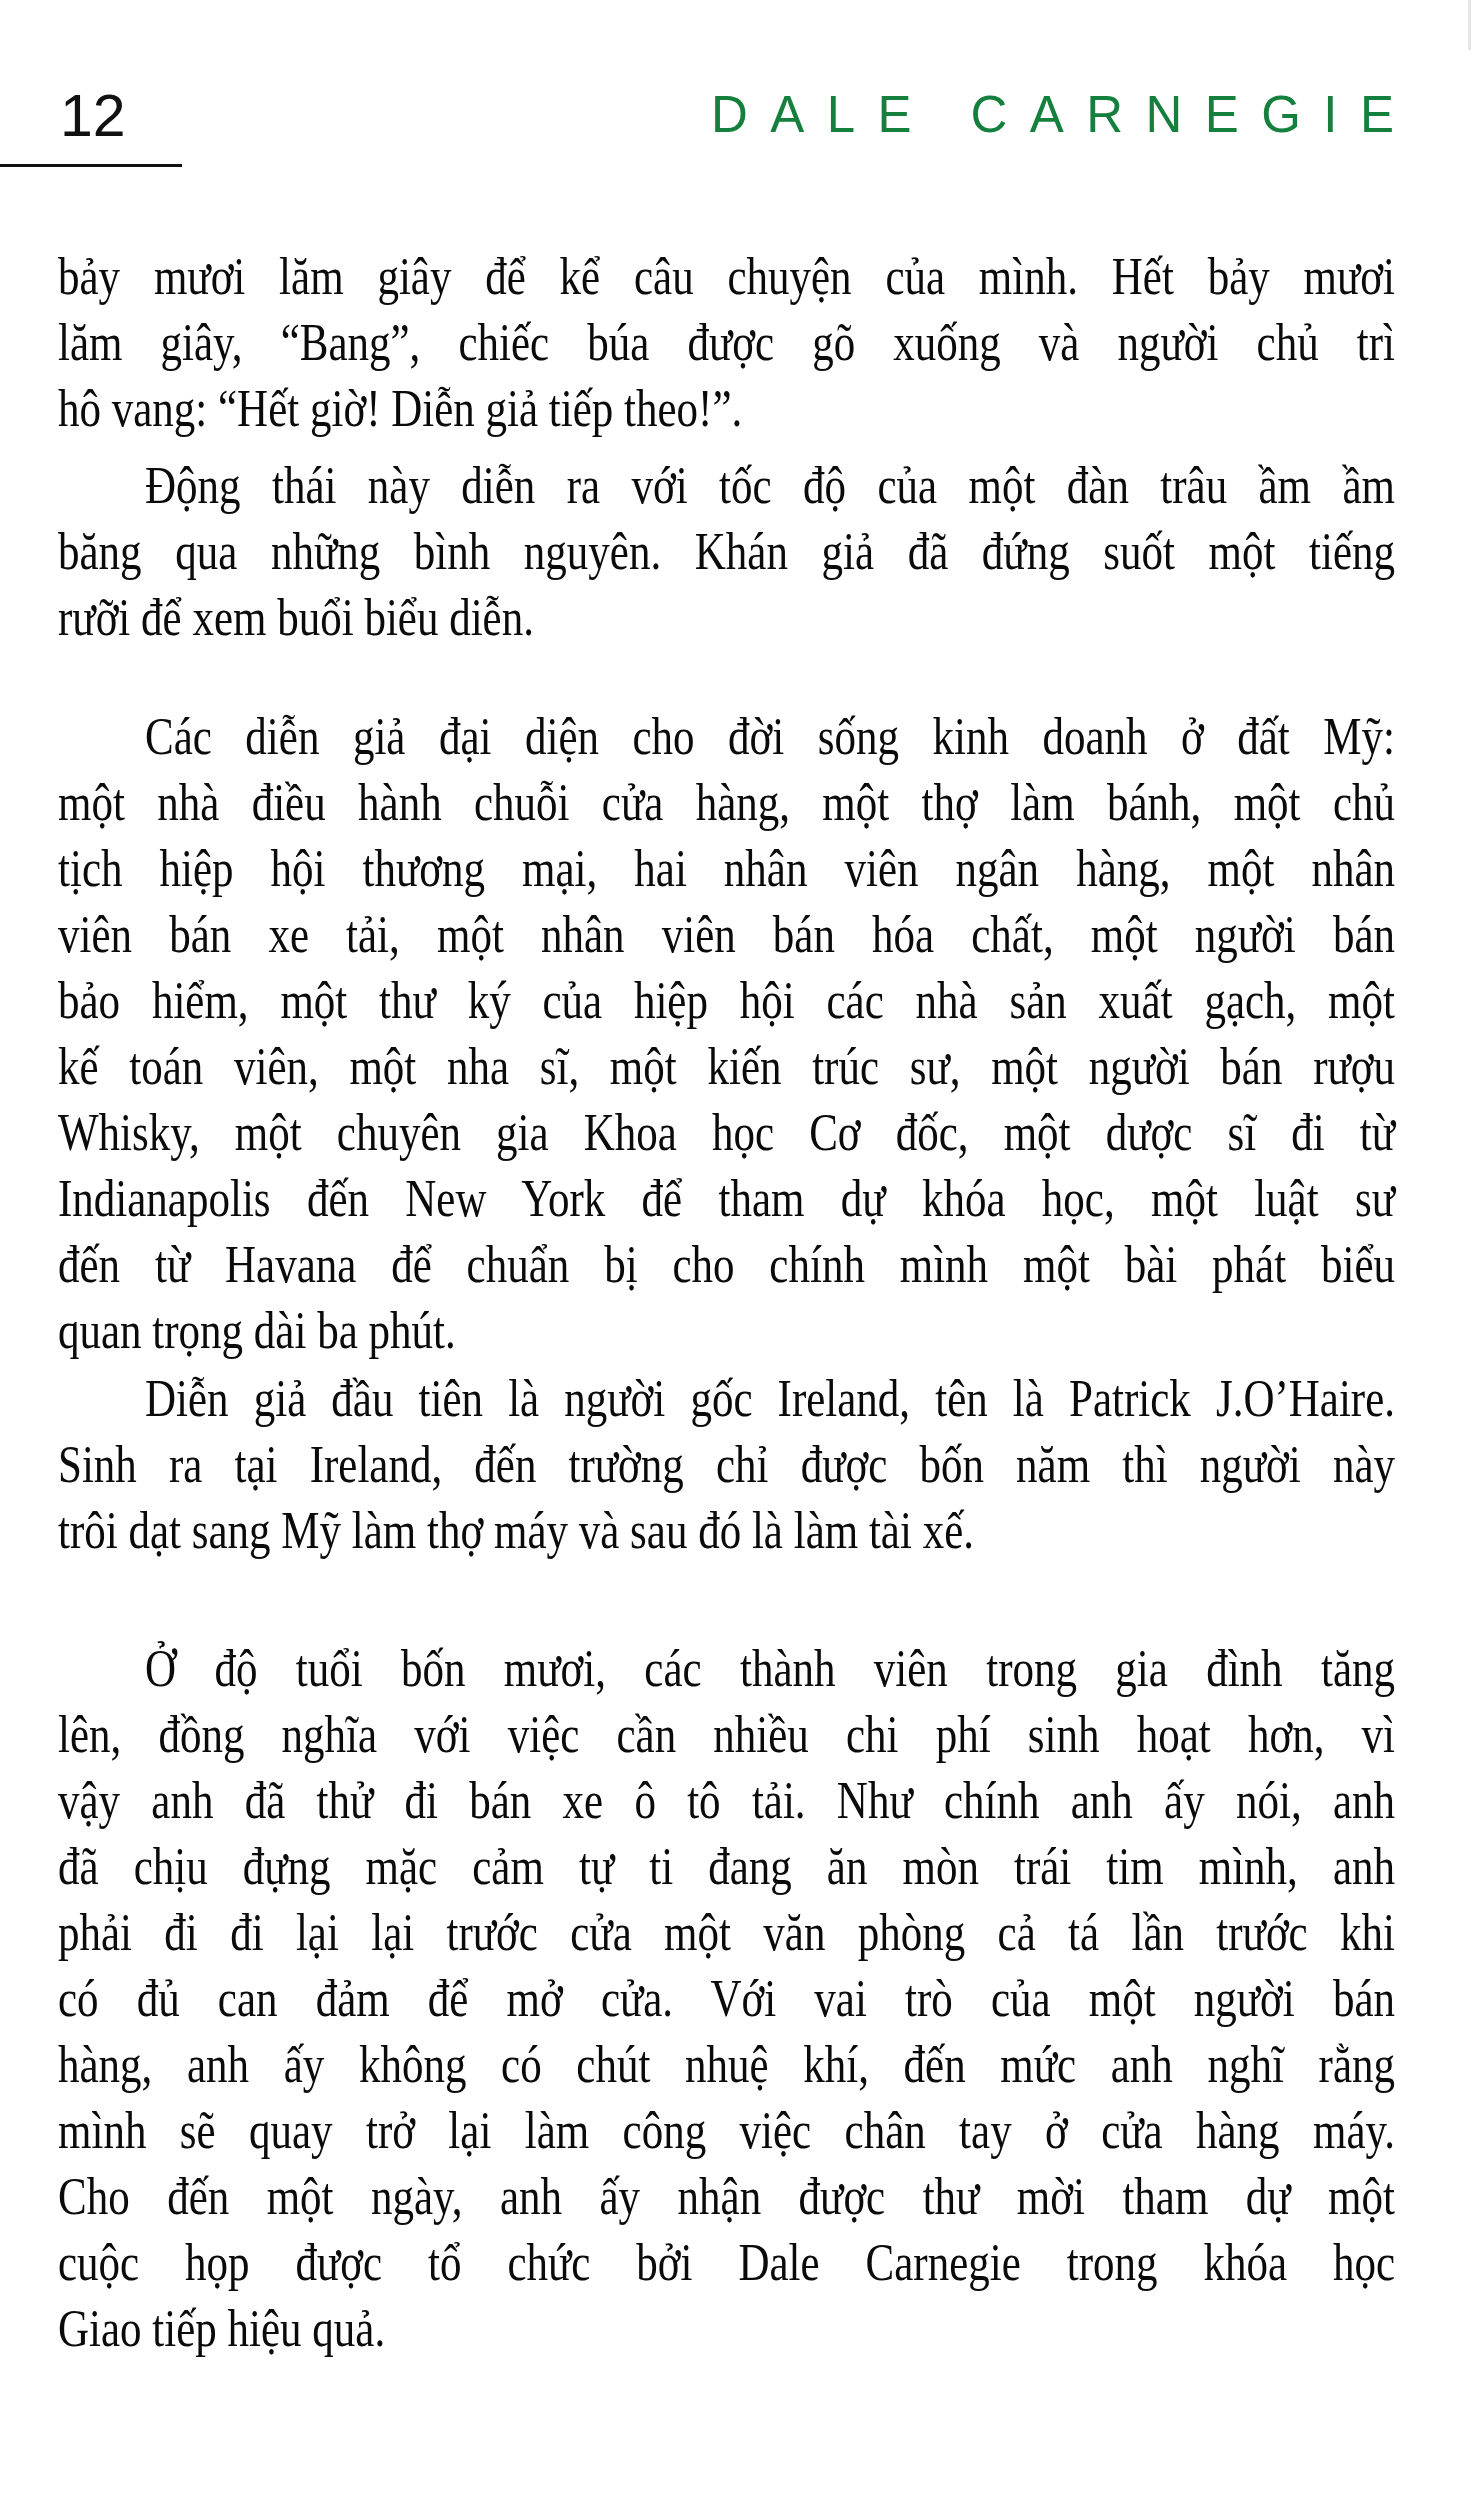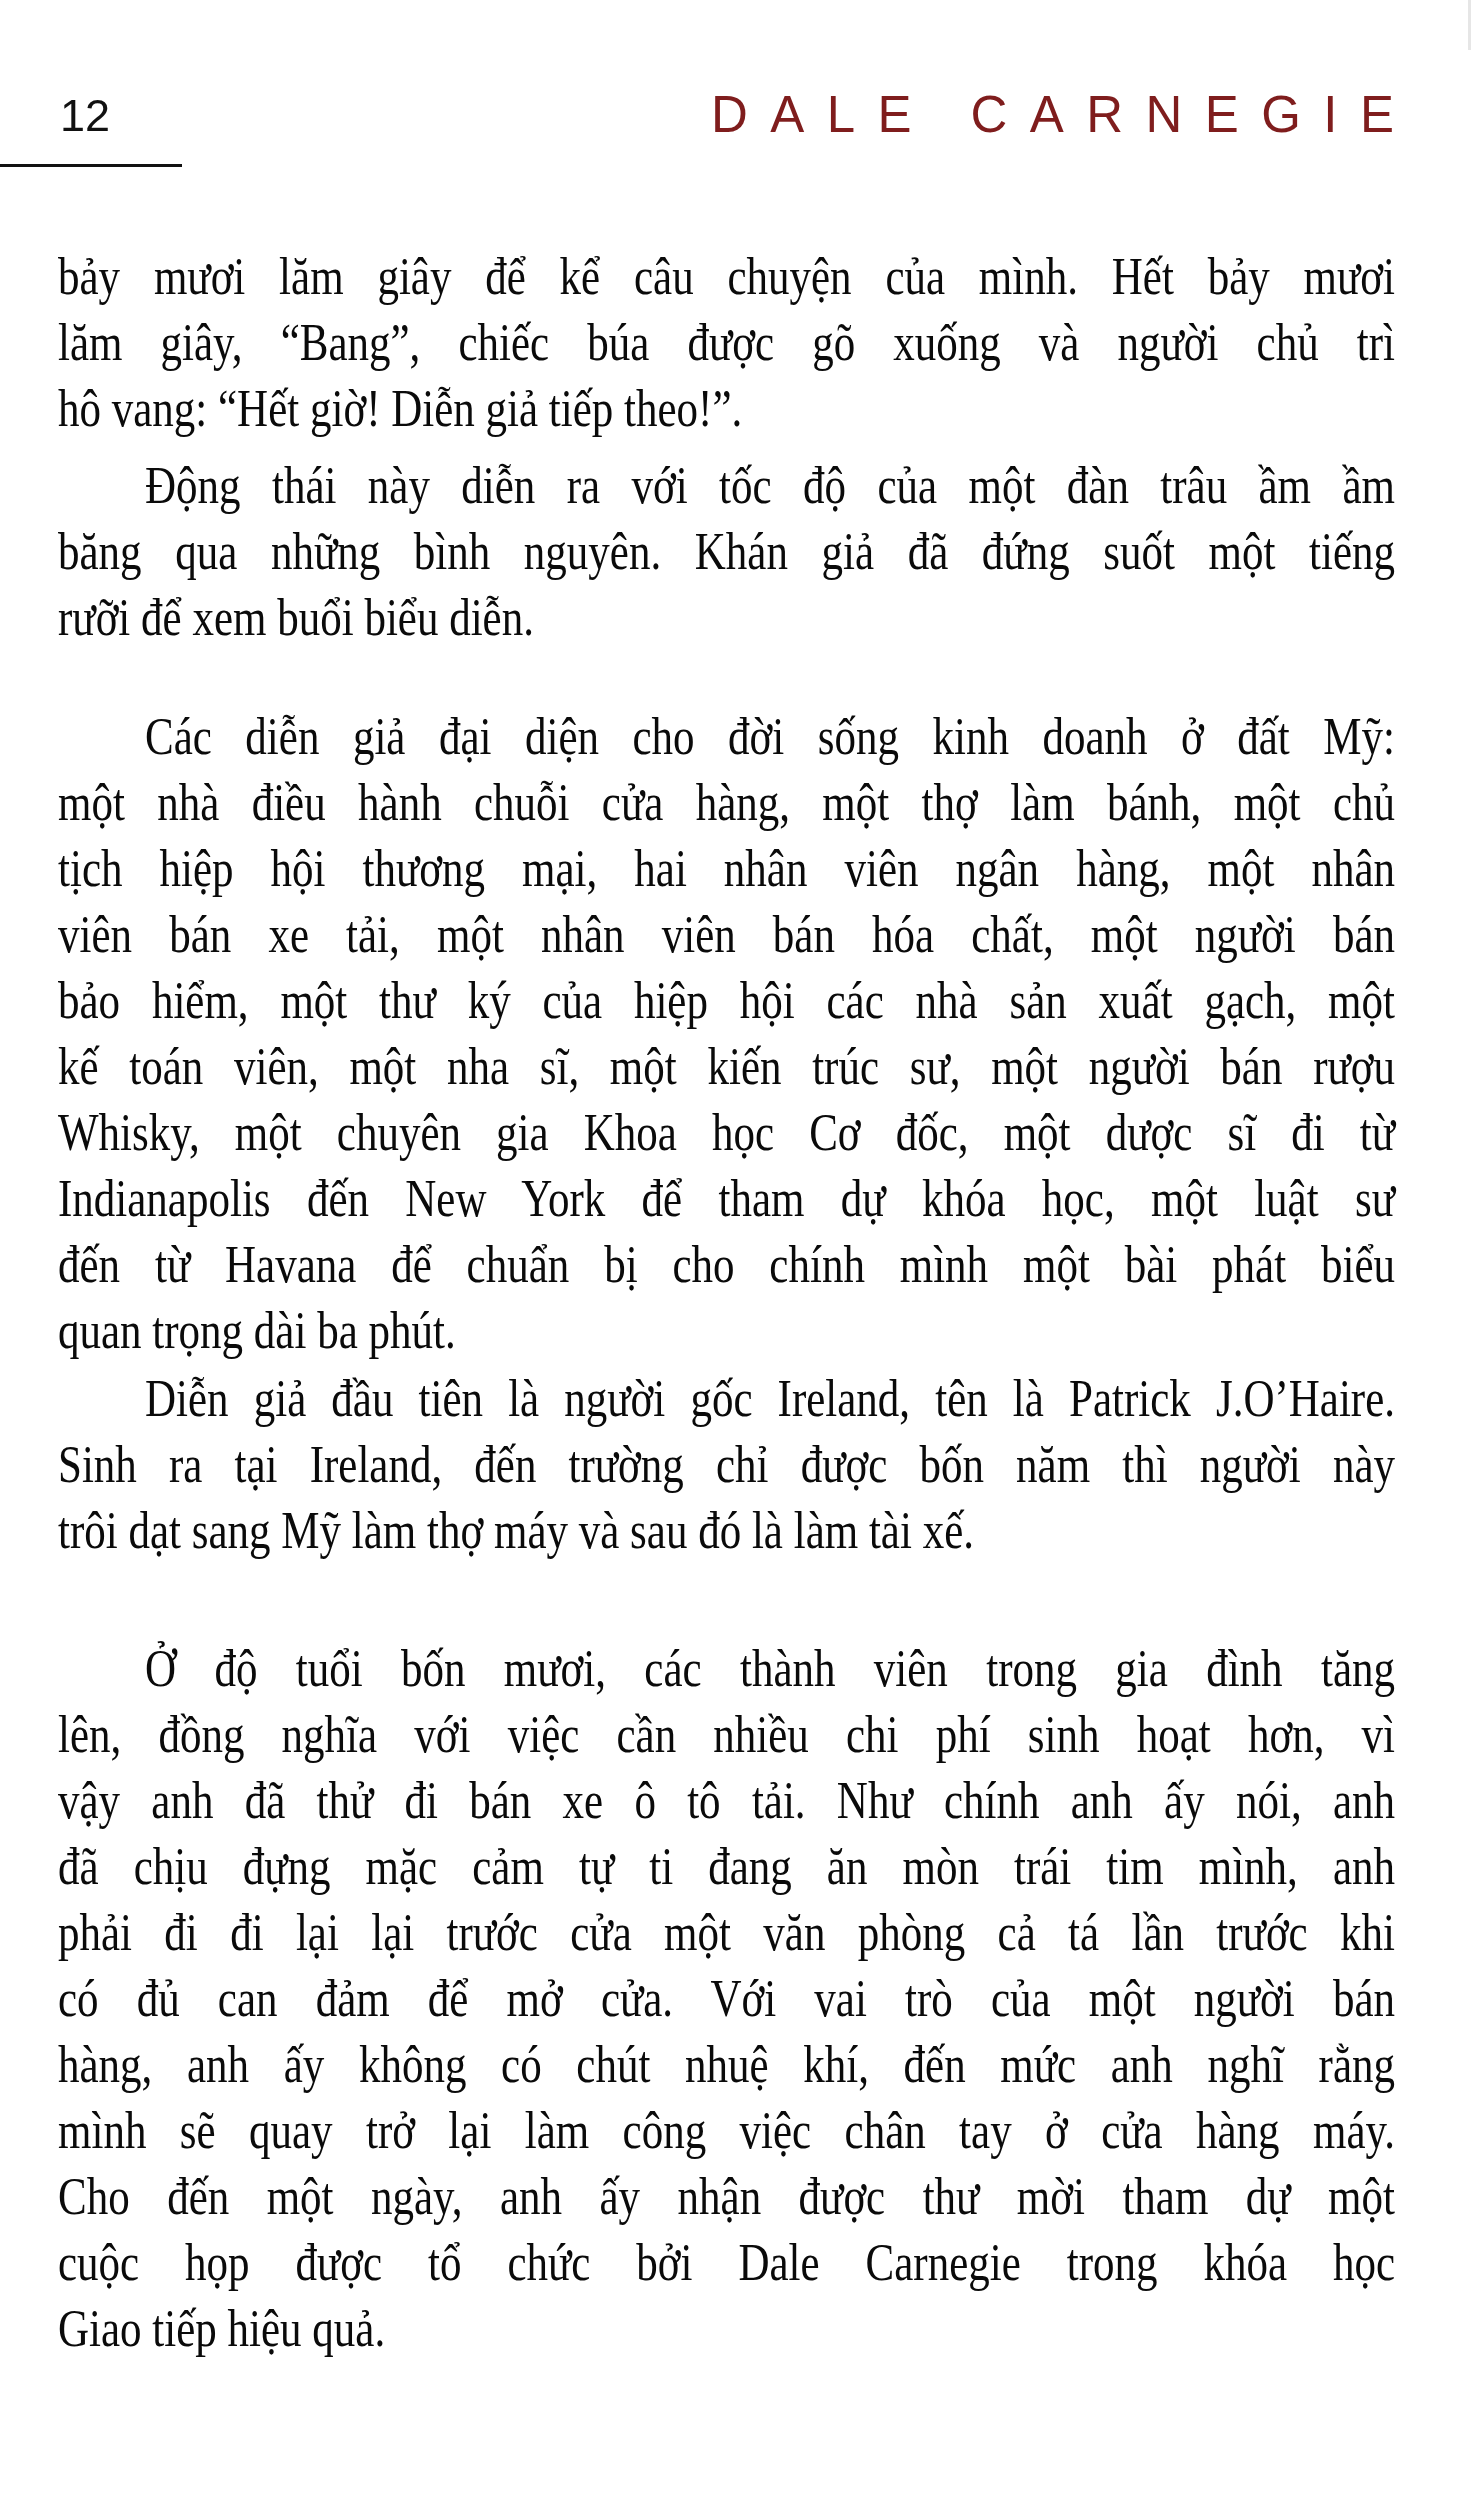--- a/index.html
+++ b/index.html
@@ -1,26 +1,26 @@
 <!DOCTYPE html>
 <html style="font-size:13.2px"><head>
 <meta charset="utf-8">
 <style>
   html, body { margin: 0; padding: 0; background: #ffffff; }
   body { width: 1477px; height: 2500px; position: relative; overflow: hidden; }
   .page-edge { position: absolute; left: 1468px; top: 0; width: 2.5px; height: 50px; background: #e6e6e6; }
   .page-number {
     position: absolute; left: 60px; top: 91px;
-    font-family: "Liberation Sans", sans-serif; font-size: 45px; color: #111;
+    font-family: "Liberation Sans", sans-serif; font-size: 59px; color: #111;
     line-height: 50px;
   }
   .header-rule { position: absolute; left: 0; top: 164px; width: 182px; height: 2.5px; background: #111; }
   .running-head {
     position: absolute; right: 83px; top: 86px;
-    font-family: "Liberation Sans", sans-serif; font-size: 51px; color: #7f1d1d;
+    font-family: "Liberation Sans", sans-serif; font-size: 51px; color: #15803d;
     letter-spacing: 0.44em; line-height: 58px; white-space: nowrap;
     margin-right: -0.44em;
   }
   .body-text {
     position: absolute; left: 58px; top: 0; width: 1337px;
     font-family: "Liberation Serif", serif; color: #0a0a0a;
   }
   .para { position: absolute; left: 0; width: 1337px; }
   .line {
     height: 66px; width: 1337px;

